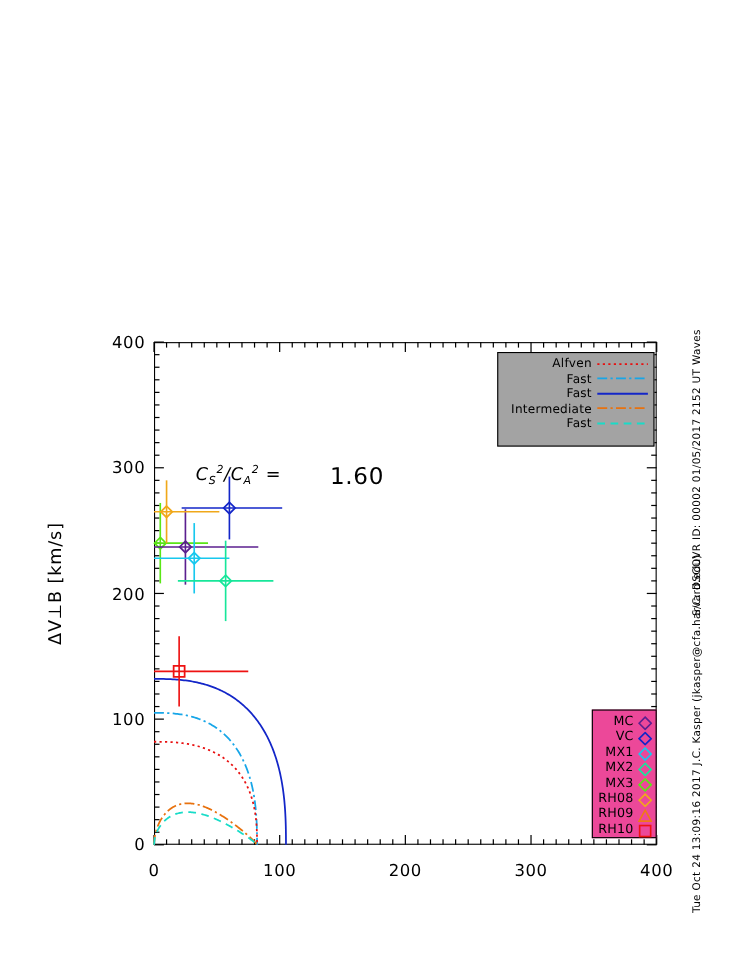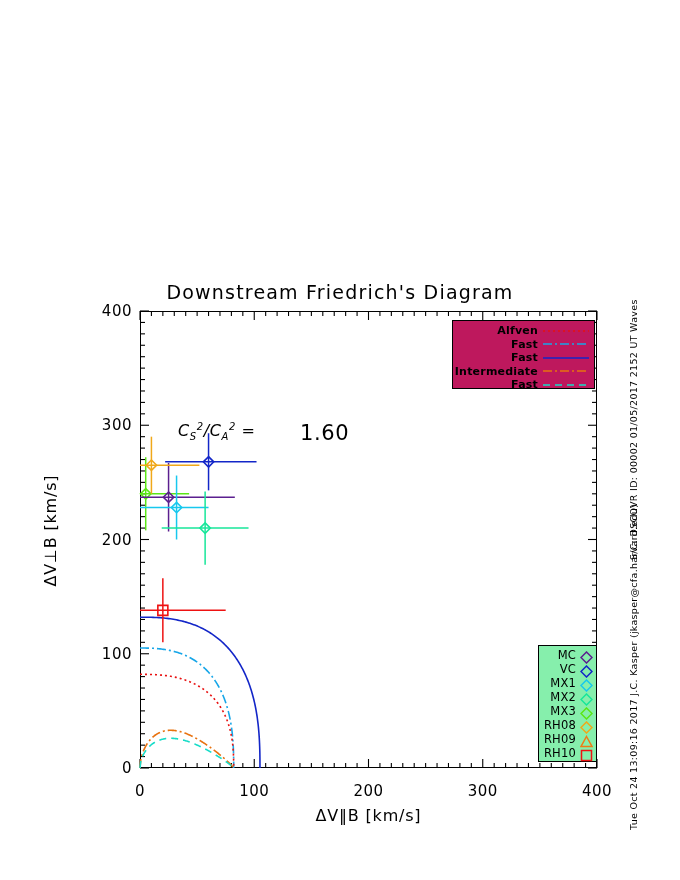--- a/index.html
+++ b/index.html
@@ -38,33 +38,32 @@
     position:absolute;left:178px;top:421px;font-size:16px;letter-spacing:.6px;
     white-space:nowrap;
     font-style:italic;
   }
   #ratio-annotation sub{font-size:10px;}
   #ratio-annotation sup{font-size:10px;}
   #ratio-value{position:absolute;left:300px;top:421px;font-size:21px;letter-spacing:.6px;}
 
   
   #curve-legend{
-    position:absolute;left:452px;top:320px;width:143px;height:69px;
-    border:1.2px solid #000;background:#be185d;box-sizing:border-box;
+    position:absolute;left:452px;top:320px;width:143px;height:86px;
+    border:1.2px solid #000;background:#a3a3a3;box-sizing:border-box;
     padding:3px 4px 0 4px;
-    font-weight:bold;
   }
   .cl-row{display:flex;align-items:center;justify-content:flex-end;height:13.5px;}
   .cl-name{font-size:11px;letter-spacing:.2px;margin-right:4px;white-space:nowrap;}
   .cl-swatch{width:48px;height:10px;flex:0 0 48px;}
   .cl-swatch svg{display:block;}
 
   #marker-legend{
     position:absolute;left:538px;top:645px;width:59px;height:117px;
-    border:1.2px solid #000;background:#86efac;box-sizing:border-box;
+    border:1.2px solid #000;background:#ec4899;box-sizing:border-box;
     padding:2px 3px 0 3px;
   }
   .ml-row{display:flex;align-items:center;justify-content:flex-end;height:14px;}
   .ml-name{font-size:11.5px;letter-spacing:.2px;margin-right:4px;white-space:nowrap;}
   .ml-sym{width:13px;height:13px;flex:0 0 13px;}
 
   
   .side-text{
     position:absolute;font-size:9.5px;white-space:nowrap;letter-spacing:.3px;
     transform-origin:left top;
@@ -72,23 +71,21 @@
   #side-top{left:628px;top:560px;transform:rotate(-90deg);}
   #side-bottom{left:628px;top:830px;transform:rotate(-90deg);}
 
   svg.overlay{position:absolute;left:0;top:0;width:680px;height:880px;overflow:visible;}
 </style>
 </head>
 <body>
 
 <div class="root">
 
-  <div id="plot-title">Downstream Friedrich's Diagram</div>
-
-  <div id="x-axis-title">ΔV‖B  [km/s]</div>
+
   <div id="y-axis-title">ΔV⊥B  [km/s]</div>
 
   <div id="plot-frame"></div>
   <svg class="overlay" id="plot-svg">
       <line x1="140" y1="768" x2="140" y2="759" stroke="#000" stroke-width="1.1"></line>
       <line x1="140" y1="311" x2="140" y2="320" stroke="#000" stroke-width="1.1"></line>
       <line x1="140" y1="768" x2="149" y2="768" stroke="#000" stroke-width="1.1"></line>
       <line x1="597" y1="768" x2="588" y2="768" stroke="#000" stroke-width="1.1"></line>
       <line x1="151.425" y1="768" x2="151.425" y2="763" stroke="#000" stroke-width="1.1"></line>
       <line x1="151.425" y1="311" x2="151.425" y2="316" stroke="#000" stroke-width="1.1"></line>

